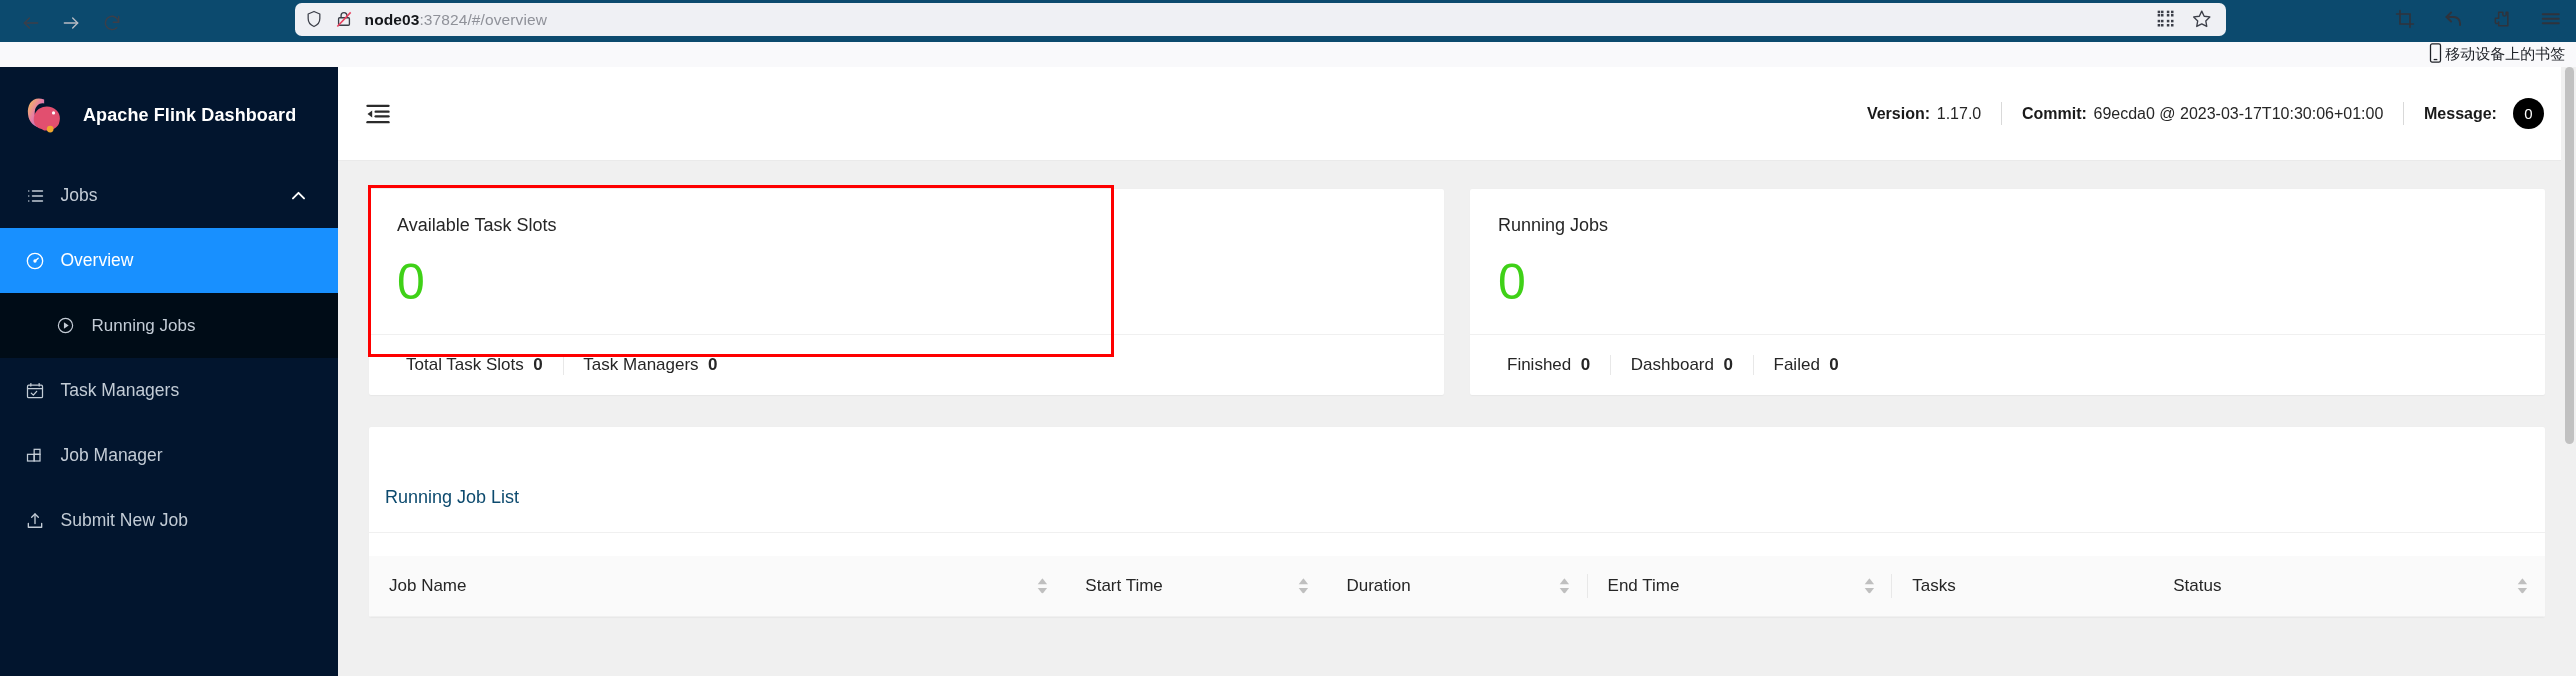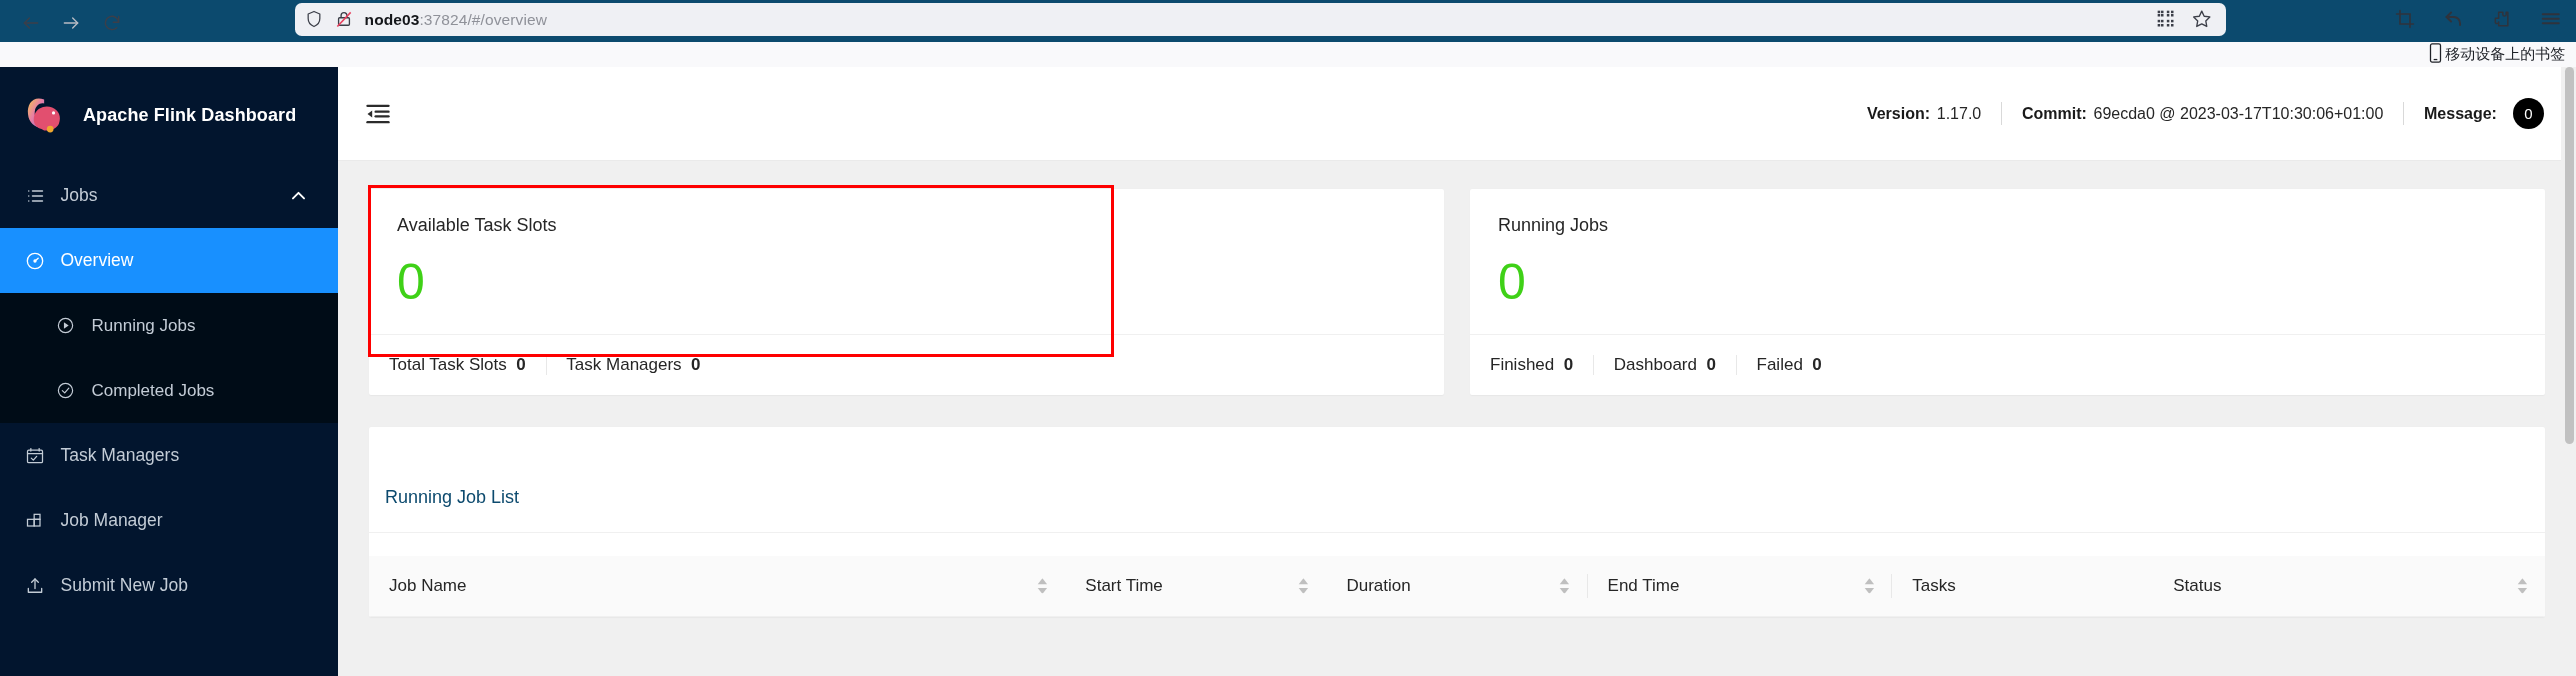--- a/index.html
+++ b/index.html
@@ -162,21 +162,21 @@
   .card-body { padding: 25.6px 28px 0 28px; }
   .card-title { font-size: 18px; color: #262626; }
   .card-big {
     font-size: 50px; line-height: 1;
     color: #3fd117;
     margin-top: 21.5px; margin-bottom: 27px;
     font-weight: 400;
   }
   .card-foot {
     border-top: 0.7px solid #f0f0f0;
-    padding: 20px 20px;
+    padding: 20px 37px;
     display: flex; align-items: center;
     font-size: 17px; color: #262626;
   }
   .foot-item { display: flex; align-items: center; gap: 9.4px; white-space: nowrap; }
   .foot-item b { font-weight: bold; }
   .foot-sep { width: 0.7px; height: 20px; background: #e8e8e8; margin: 0 20px; }
 
   
   .annot-box {
     position: absolute;
@@ -400,29 +400,20 @@
 
     <div class="submenu">
       <div class="nav-item sub">
         <span class="nav-ico">
           <svg width="19" height="19" viewBox="0 0 24 24" fill="none" stroke="currentColor" stroke-width="1.5">
               <circle cx="12" cy="12" r="9"></circle>
               <polygon points="10,8 16,12 10,16" fill="currentColor" stroke="none"></polygon>
             </svg>
         </span>
         <span>Running Jobs</span>
-      </div>
-      <div class="nav-item sub">
-        <span class="nav-ico">
-          <svg width="19" height="19" viewBox="0 0 24 24" fill="none" stroke="currentColor" stroke-width="1.5" stroke-linecap="round" stroke-linejoin="round">
-              <circle cx="12" cy="12" r="9"></circle>
-              <polyline points="8,12.2 11,15 16.2,9"></polyline>
-            </svg>
-        </span>
-        <span>Completed Jobs</span>
       </div>
     </div>
 
     <div class="nav-item">
       <span class="nav-ico">
         <svg width="20" height="20" viewBox="0 0 24 24" fill="none" stroke="currentColor" stroke-width="1.5" stroke-linecap="round" stroke-linejoin="round">
             <rect x="3" y="5" width="18" height="15" rx="1.5"></rect>
             <line x1="3" y1="9" x2="21" y2="9"></line>
             <line x1="7" y1="3" x2="7" y2="6"></line>
             <line x1="17" y1="3" x2="17" y2="6"></line>

